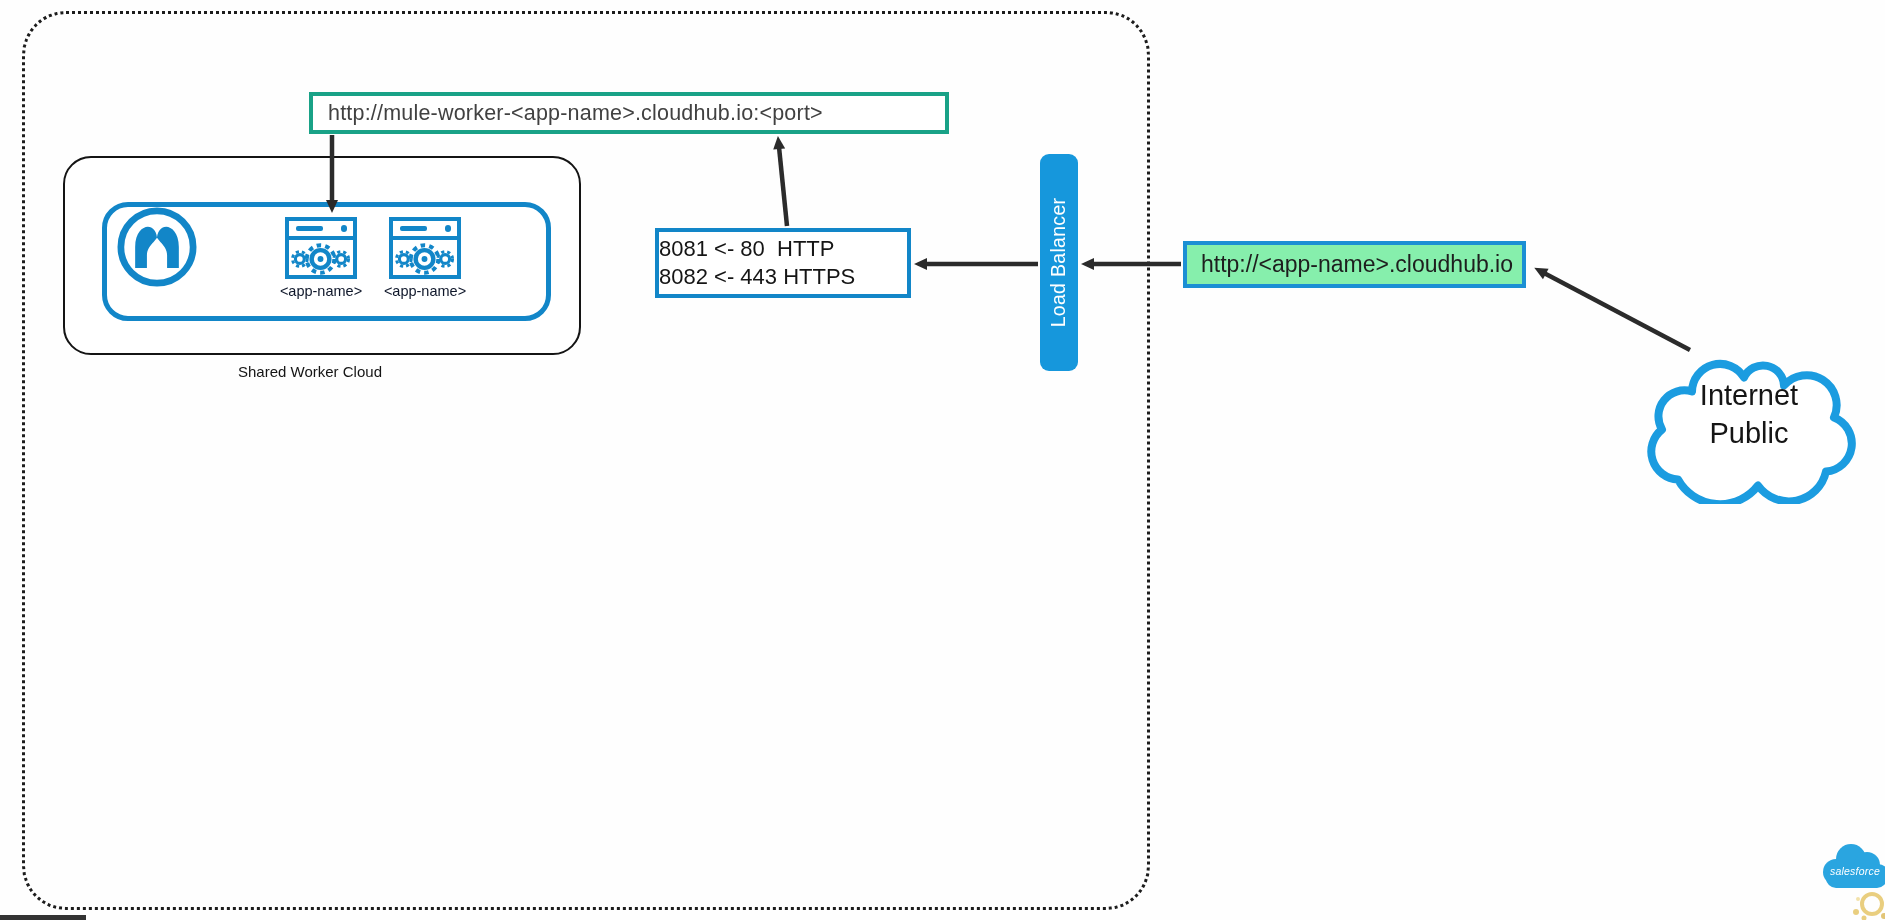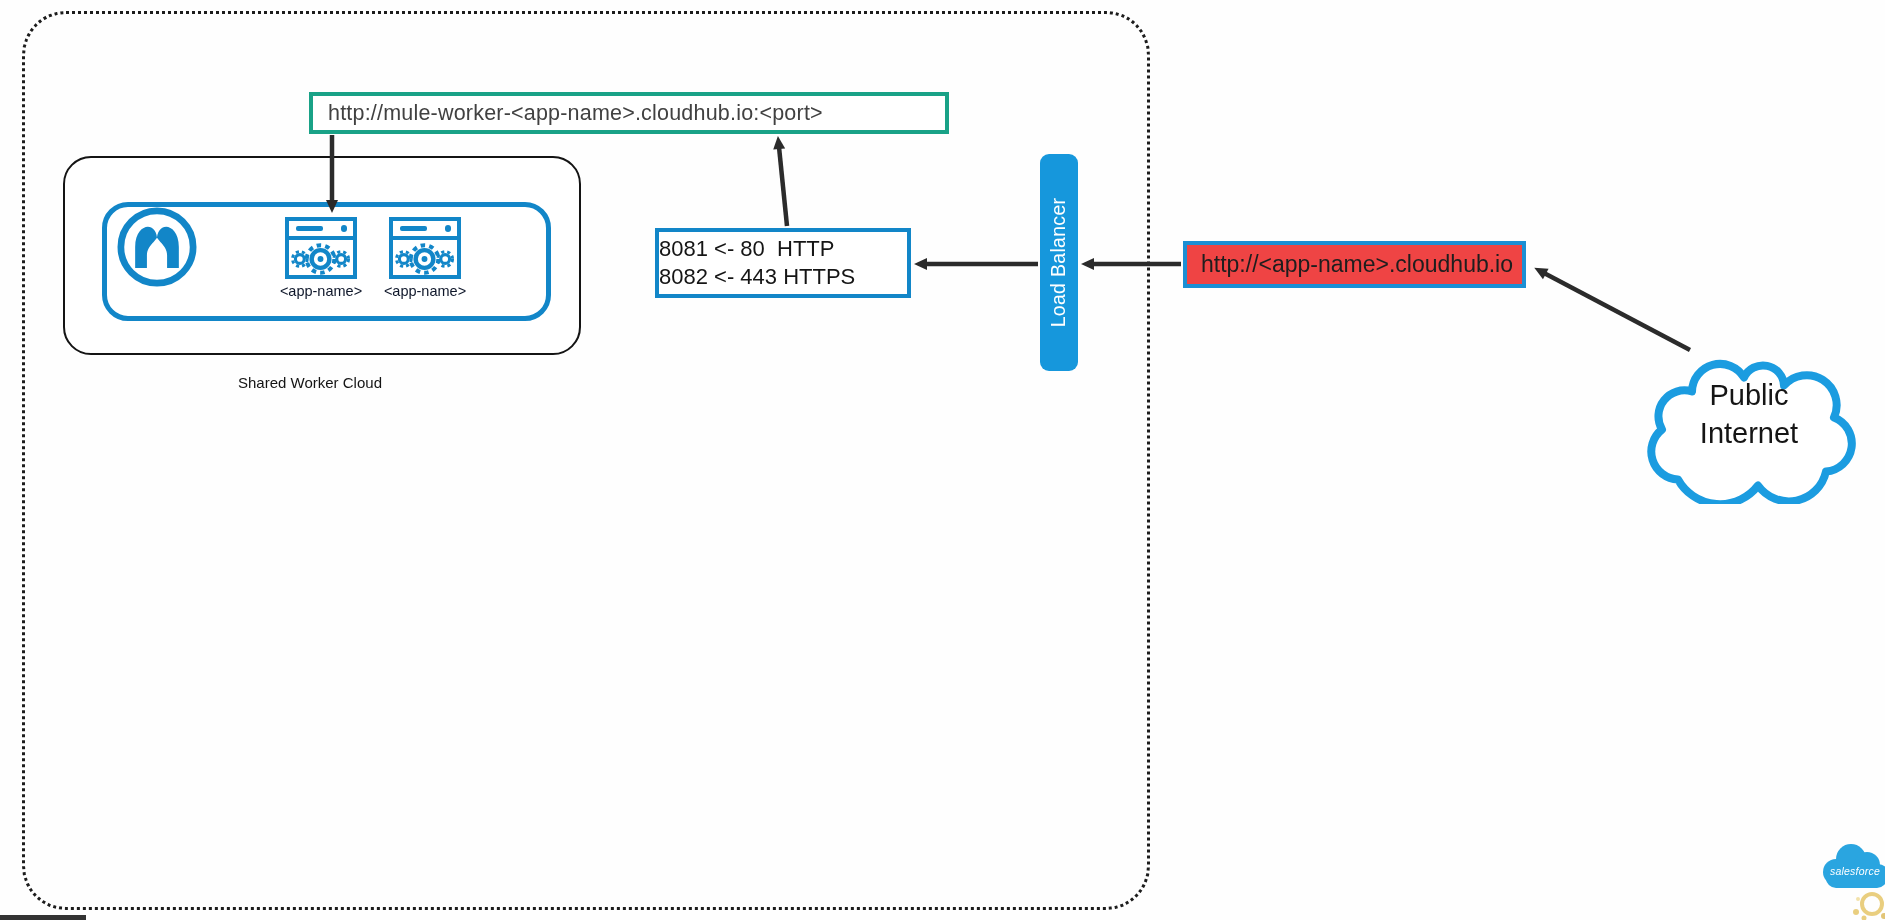--- a/index.html
+++ b/index.html
@@ -30,21 +30,21 @@
     font-size:36px;font-weight:700;color:#fff;letter-spacing:1px;
     transform:scaleX(.92);
   }
 
   
   .swc-box{
     left:63px;top:156px;width:518px;height:199px;box-sizing:border-box;
     border:2.5px solid #141414;border-radius:28px;background:#fff;
   }
   .swc-label{
-    left:175px;top:374px;width:270px;text-align:center;
+    left:175px;top:363px;width:270px;text-align:center;
     font-size:15px;color:#141414;
   }
 
   
   .worker-group-box{
     left:102px;top:202px;width:449px;height:119px;box-sizing:border-box;
     border:5px solid #1286c8;border-radius:26px;background:#fff;
   }
 
   .mule-logo{left:115px;top:205px;width:84px;height:84px;}
@@ -84,21 +84,21 @@
     background:#1697dc;display:flex;align-items:center;justify-content:center;
   }
   .load-balancer .label{
     transform:rotate(-90deg);white-space:nowrap;color:#fff;
     font-size:19.5px;letter-spacing:.3px;
   }
 
   
   .app-url-box{
     left:1183px;top:241px;width:343px;height:47px;box-sizing:border-box;
-    border:4px solid #1b8fd4;background:#ef4444;
+    border:4px solid #1b8fd4;background:#86efac;
     display:flex;align-items:center;padding-left:14px;
     font-size:23px;color:#1e1e1e;white-space:nowrap;
   }
 
   
   .public-cloud{left:1628px;top:336px;width:242px;height:168px;}
   .public-cloud .label{
     position:absolute;left:0;right:0;top:40px;text-align:center;
     font-size:29px;line-height:38px;color:#151515;
   }
@@ -206,22 +206,22 @@
   </div>
 
   <div class="abs public-cloud">
     <svg width="242" height="168" viewBox="0 0 242 165">
       <path d="M 50 142 A 28 28 0 0 1 34 92 A 26 26 0 0 1 64 54
                A 28 28 0 0 1 116 40 A 21 21 0 0 1 156 48
                A 30 30 0 0 1 206 80 A 28 28 0 0 1 198 134
                A 38 38 0 0 1 130 148 A 48 48 0 0 1 50 142 Z" fill="#ffffff" stroke="#1b9ce0" stroke-width="8" stroke-linejoin="round"></path>
     </svg>
     <div class="label">
+      <div>Internet</div>
       <div>Public</div>
-      <div>Internet</div>
     </div>
   </div>
 
   <div class="abs sf-logo">
     <svg width="70" height="80" viewBox="0 0 70 80">
       <g fill="#2aa5e0">
         <circle cx="16" cy="30" r="13"></circle>
           <circle cx="31" cy="17" r="15"></circle>
         <circle cx="47" cy="23" r="13"></circle>
           <circle cx="58" cy="33" r="11"></circle>

